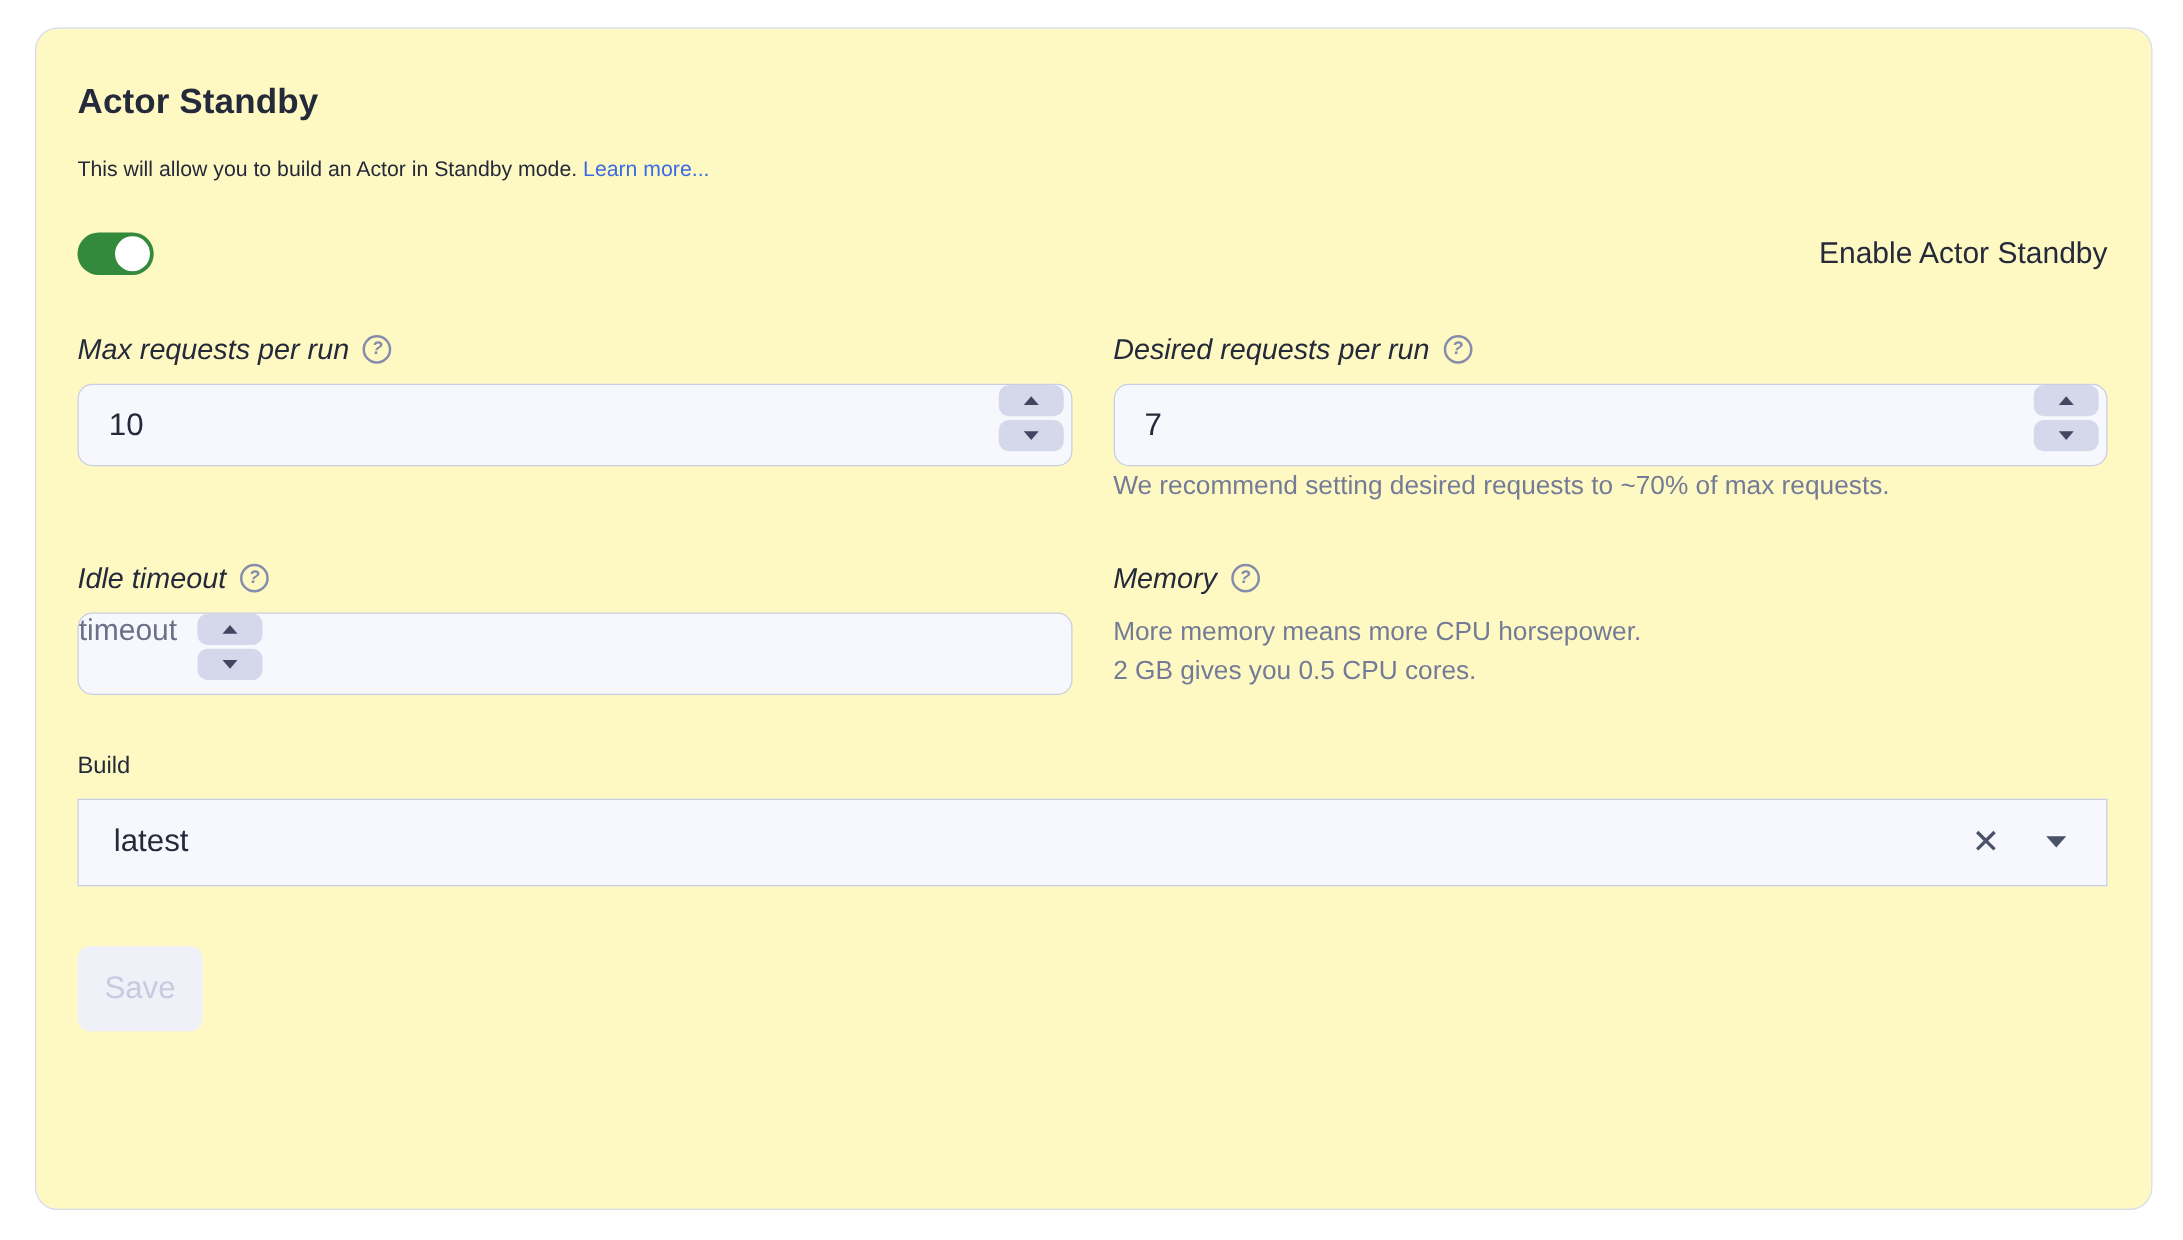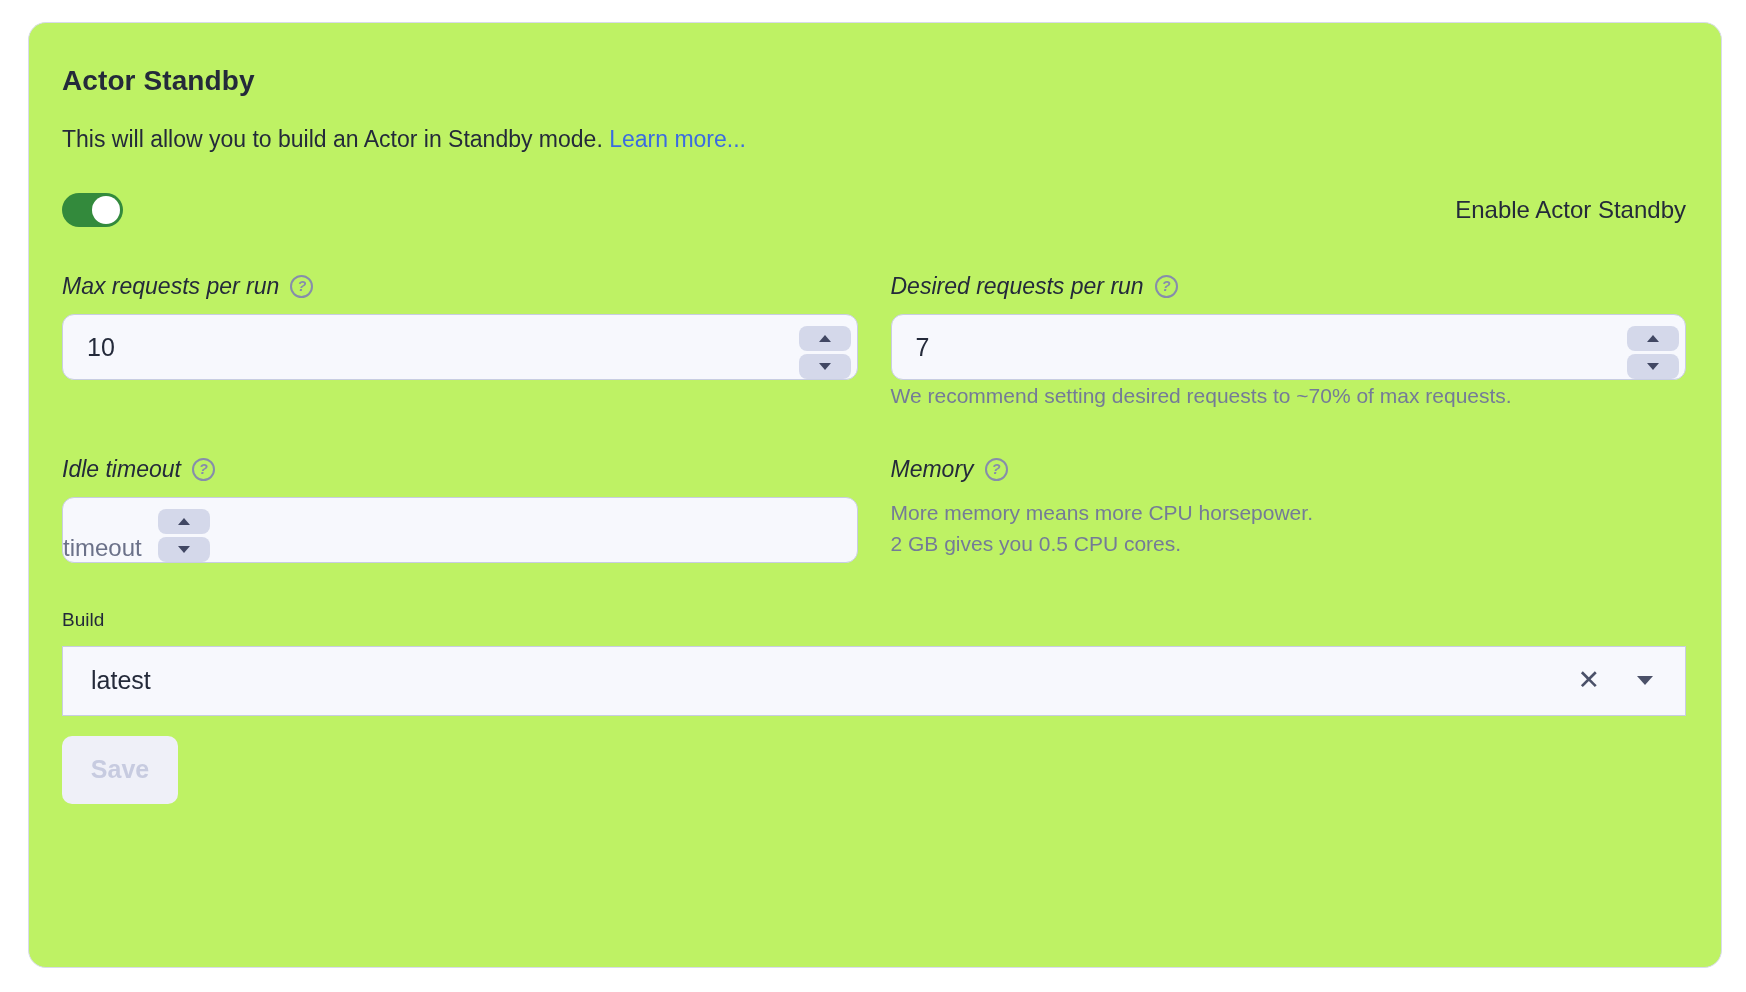--- a/index.html
+++ b/index.html
@@ -7,32 +7,32 @@
     width: 1746px; height: 992px;
     background: #ffffff;
     font-family: "Liberation Sans", sans-serif;
     overflow: hidden;
   }
   .card {
     margin: 22px 24px 0 28px;
     height: 946px;
     border: 1.5px solid #d8dbeb;
     border-radius: 18px;
-    background: #bef264;
+    background: #fef9c3;
     padding: 42px 35px 34px 33px;
   }
   .title {
     font-size: 28px;
     font-weight: 700;
     color: #242a3a;
     letter-spacing: 0.1px;
     margin-bottom: 29px;
   }
   .description {
-    font-size: 23px;
+    font-size: 17px;
     color: #242a3a;
     margin-bottom: 40px;
   }
   .link {
     color: #3b6be1;
     cursor: pointer;
     text-decoration: none;
   }
   .toggle-row {
     display: flex;
@@ -90,21 +90,21 @@
     flex: 0 0 auto;
   }
   .help-icon::after {
     content: "?";
     font-size: 14.5px;
     font-weight: 700;
     line-height: 1;
   }
   .input-wrap {
     display: flex;
-    align-items: flex-end;
+    align-items: flex-start;
     height: 66px;
     background: #f7f8fd;
     border: 1.5px solid #c8cde2;
     border-radius: 12px;
     padding-right: 6px;
   }
   .input-wrap input {
     flex: 1 1 auto;
     min-width: 0;
     height: 100%;
@@ -183,29 +183,29 @@
     margin-right: 37px;
   }
   .caret-down {
     width: 0; height: 0;
     border-left: 8px solid transparent;
     border-right: 8px solid transparent;
     border-top: 9px solid #4b5169;
     cursor: pointer;
   }
   .save-button {
-    margin-top: 20px;
-    width: 116px; height: 68px;
+    margin-top: 48px;
+    width: 100px; height: 68px;
     border: none;
     border-radius: 10px;
     background: #eff0f8;
     color: #c7cbe0;
     font-family: "Liberation Sans", sans-serif;
     font-size: 25px;
-    font-weight: 700;
+    font-weight: 400;
     cursor: default;
   }
 </style>
 </head>
 <body>
 
 <div class="card">
 
   <div class="title">Actor Standby</div>
 

